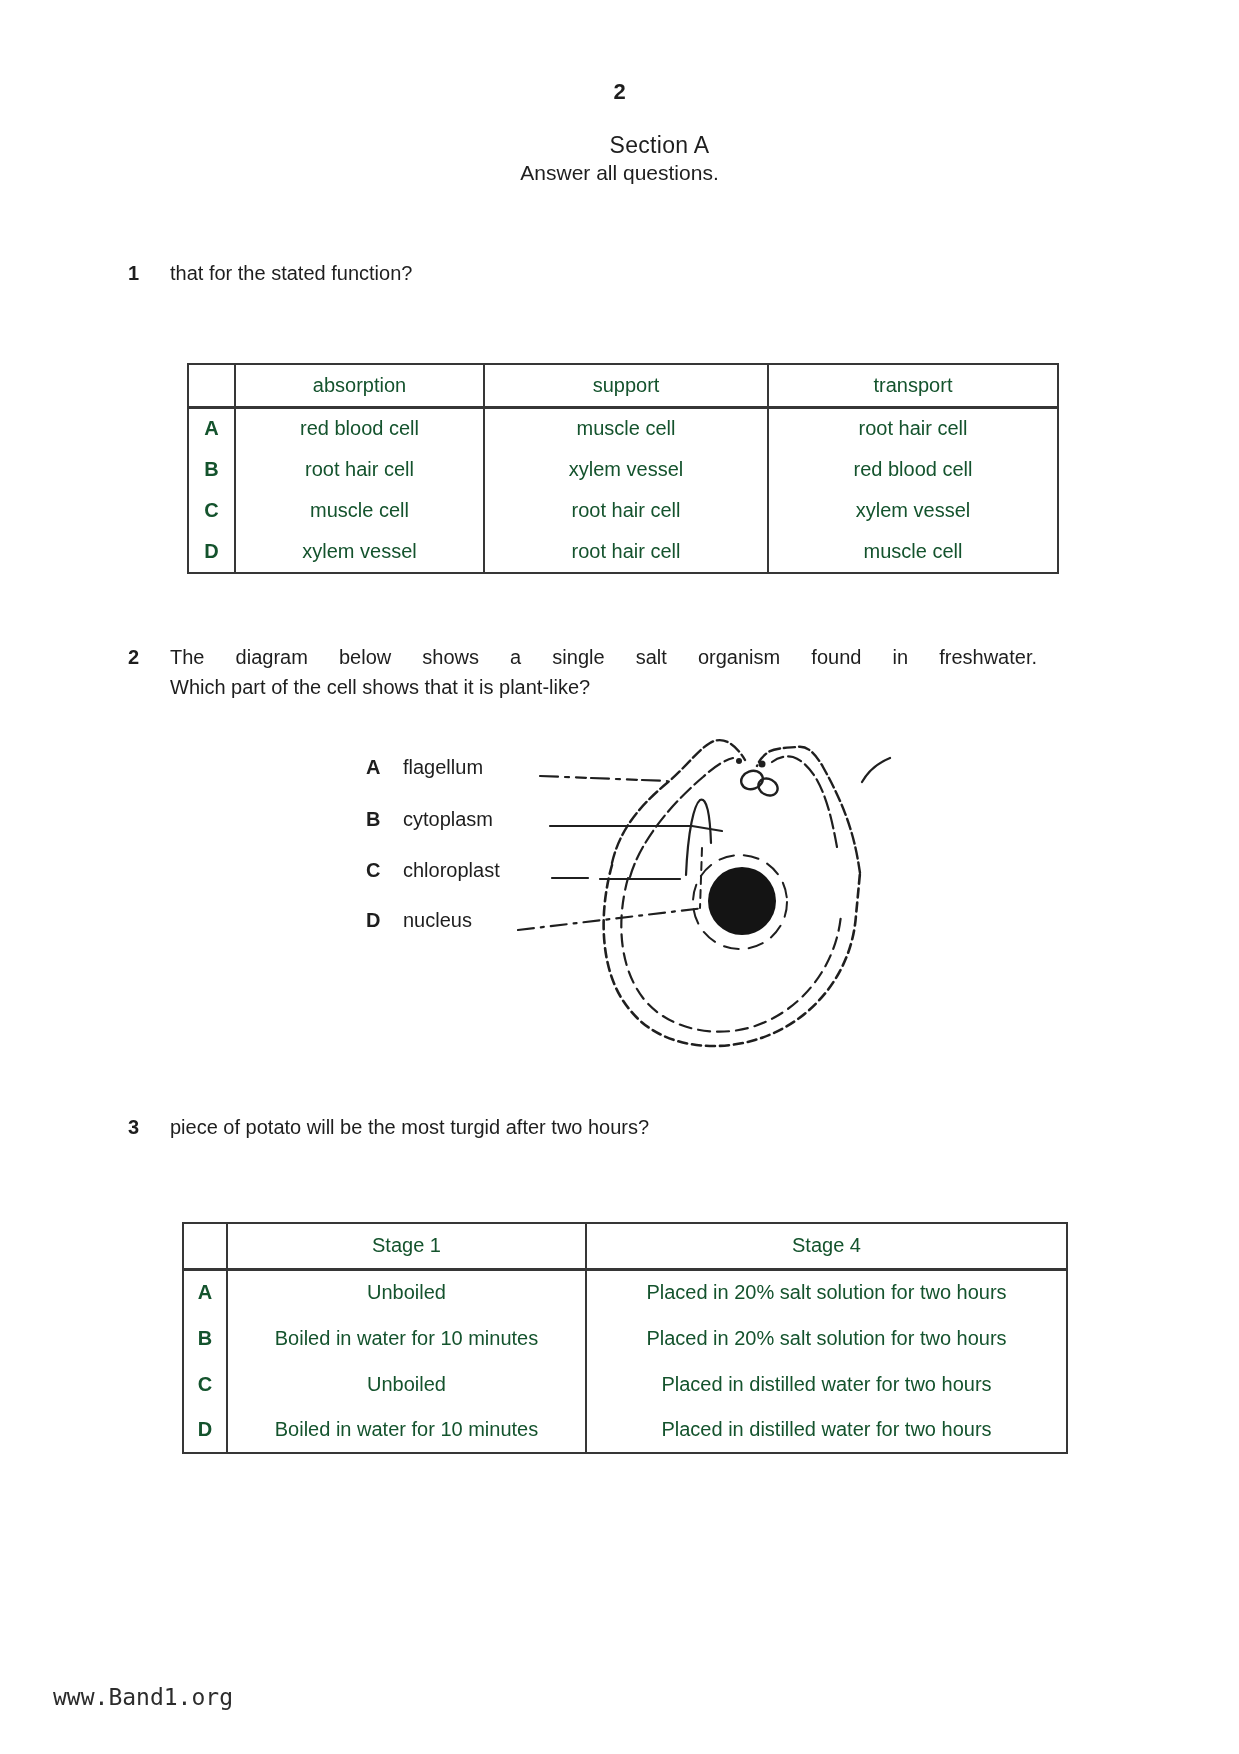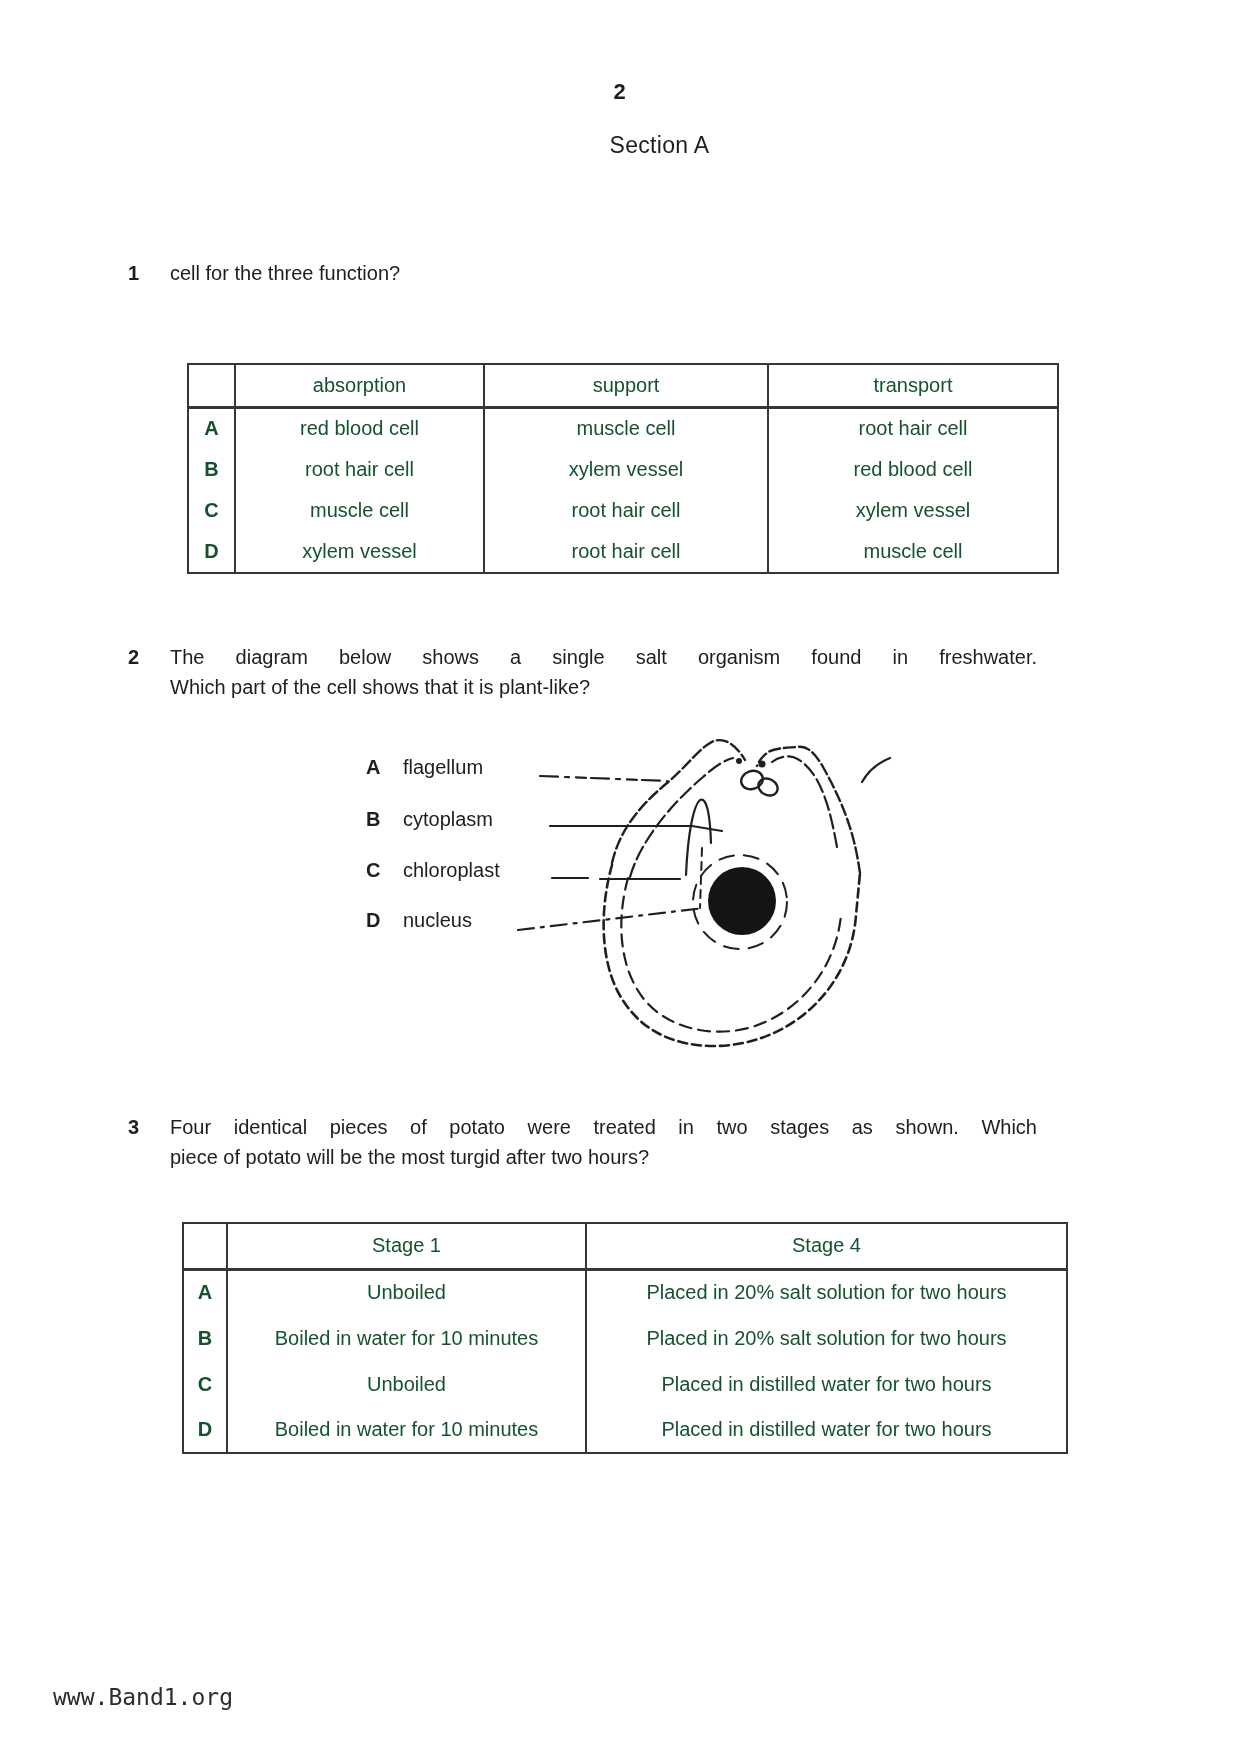--- a/index.html
+++ b/index.html
@@ -39,25 +39,26 @@
   .opt .term{margin-left:13px;}
   .footer{left:53px;top:1684px;font-family:"DejaVu Sans Mono", monospace;font-size:23px;color:#2c2c2c;}
 </style>
 </head>
 <body>
 
 <div class="page">
 
   <div class="abs center pgnum">2</div>
   <div class="abs center sec-title">Section A</div>
+  <div class="abs center sec-sub">Answer all questions.</div>
 
   <div class="q" style="top:258px">
     <div class="qnum">1</div>
     <div class="qtext">
-      <div class="qline">cell for the three function?</div>
+      <div class="qline">that for the stated function?</div>
     </div>
   </div>
 
   <table class="qtable" id="t1">
     <colgroup>
         <col style="width:47px">
         <col style="width:249px">
         <col style="width:284px">
         <col style="width:290px">
       </colgroup>
@@ -148,21 +149,20 @@
 
     <path stroke-width="2.2" stroke-dasharray="18 7 4 7 10 5" d="M 70,56 L 197,61"></path>
     <path stroke-width="2.2" d="M 80,106 L 222,106 L 252,111"></path>
     <path stroke-width="2.2" d="M 82,158 L 118,158 M 130,159 L 210,159"></path>
     <path stroke-width="2.2" stroke-dasharray="16 7 3 7" d="M 48,210 L 234,188"></path>
   </svg>
 
   <div class="q" style="top:1112px">
     <div class="qnum">3</div>
     <div class="qtext">
-      <div class="qline just">Four identical pieces of potato were treated in two stages as shown. Which</div>
       <div class="qline">piece of potato will be the most turgid after two hours?</div>
     </div>
   </div>
 
   <table class="qtable" id="t3">
     <colgroup>
         <col style="width:44px">
         <col style="width:359px">
         <col style="width:481px">
       </colgroup>

